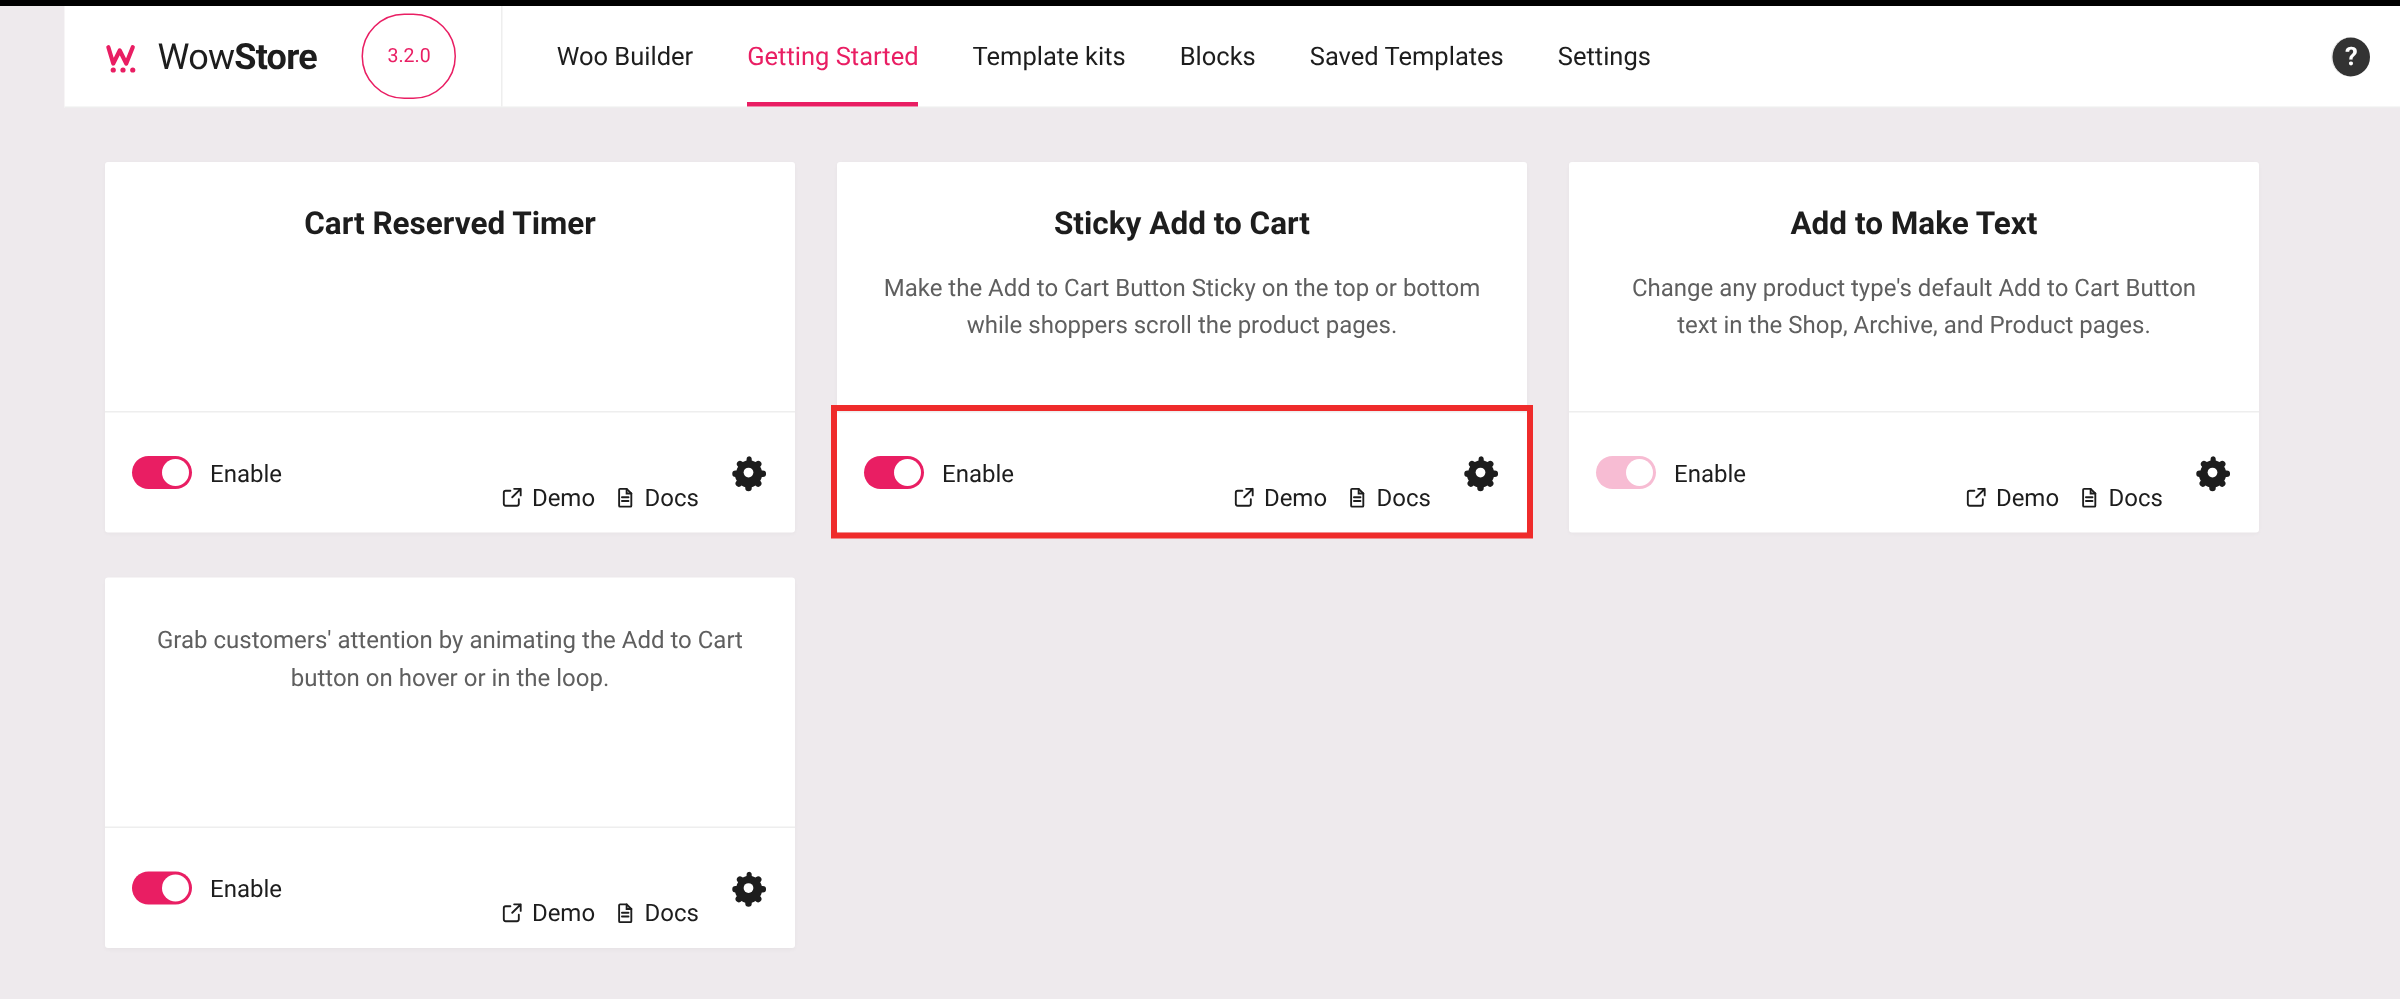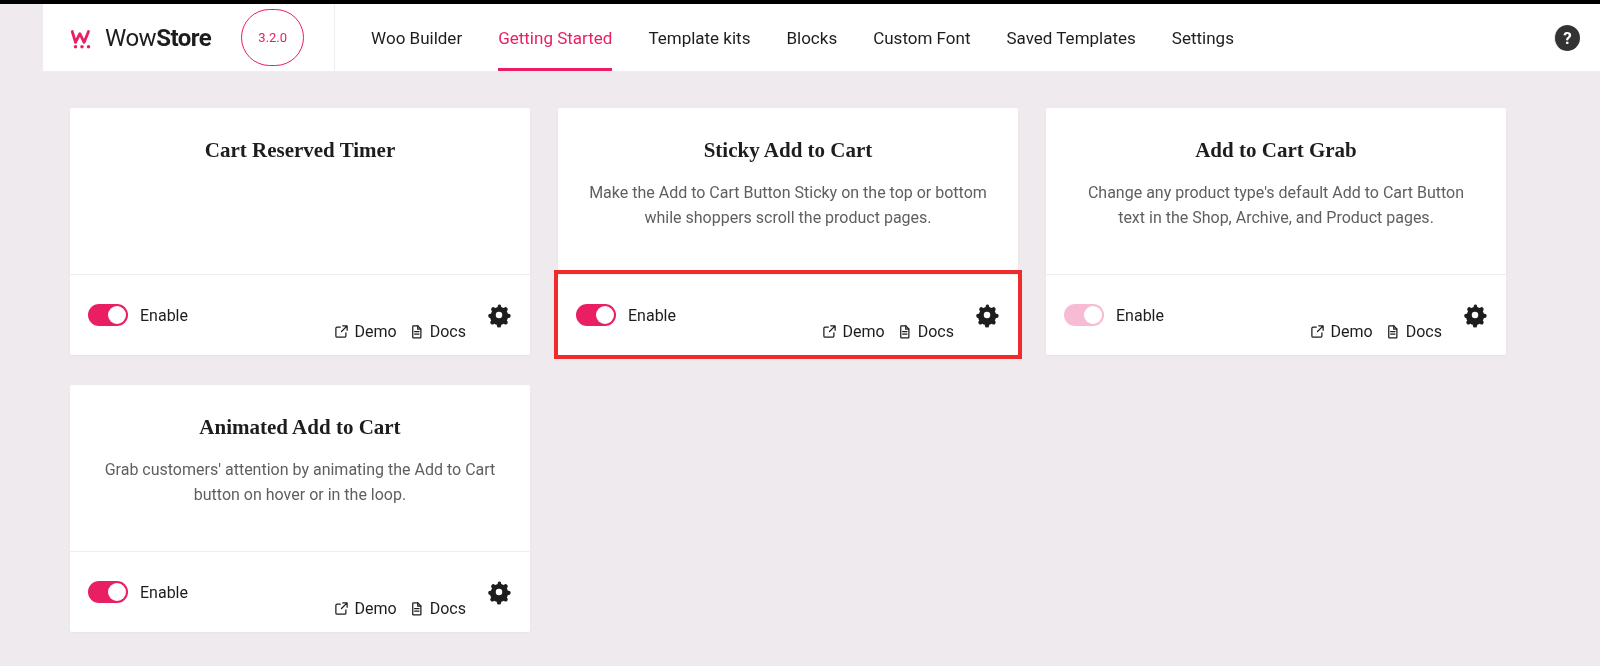--- a/index.html
+++ b/index.html
@@ -109,21 +109,20 @@
   .card-body {
     padding: 30px 28px 26px;
     text-align: center;
     min-height: 166px;
   }
   .card-title {
     font-size: 21px;
     font-weight: 700;
     margin-bottom: 18px;
     color: #1d1d1d;
-    font-family: Liberation Serif, serif;
   }
   .card-desc {
     font-size: 16px;
     color: #5f5f5f;
     line-height: 1.55;
   }
   .card-footer {
     display: flex;
     align-items: center;
     padding: 14px 18px;
@@ -196,21 +195,20 @@
       <span>Wow</span><b>Store</b>
     </span>
     <span class="version-pill">3.2.0</span>
   </div>
 
   <nav class="nav" id="nav">
       <div class="nav-item">Woo Builder</div>
       <div class="nav-item active">Getting Started</div>
       <div class="nav-item">Template kits</div>
       <div class="nav-item">Blocks</div>
-      <div class="nav-item">Custom Font</div>
       <div class="nav-item">Saved Templates</div>
       <div class="nav-item">Settings</div>
     </nav>
 
   <div class="help-icon">?</div>
 </div>
 
 <div class="content" id="cards">
     <div class="card">
       <div class="card-body">
@@ -262,21 +260,21 @@
           </svg>
           <span>Docs</span>
         </span>
         <span class="gear"><svg viewBox="0 0 24 24">
             <use href="#gear"></use>
           </svg></span>
       </div>
     </div>
     <div class="card">
       <div class="card-body">
-        <div class="card-title">Add to Cart Grab</div>
+        <div class="card-title">Add to Make Text</div>
         <div class="card-desc">Change any product type's default Add to Cart Button text in the Shop, Archive, and Product pages.</div>
       </div>
       <div class="card-footer">
         <div class="toggle on light">
           <div class="toggle-knob"></div>
         </div>
         <span class="enable-label">Enable</span>
         <span class="footer-spacer"></span>
         <span class="footer-link">
           <svg viewBox="0 0 24 24">
@@ -290,21 +288,20 @@
           </svg>
           <span>Docs</span>
         </span>
         <span class="gear"><svg viewBox="0 0 24 24">
             <use href="#gear"></use>
           </svg></span>
       </div>
     </div>
     <div class="card">
       <div class="card-body">
-        <div class="card-title">Animated Add to Cart</div>
         <div class="card-desc">Grab customers' attention by animating the Add to Cart button on hover or in the loop.</div>
       </div>
       <div class="card-footer">
         <div class="toggle on">
           <div class="toggle-knob"></div>
         </div>
         <span class="enable-label">Enable</span>
         <span class="footer-spacer"></span>
         <span class="footer-link">
           <svg viewBox="0 0 24 24">

